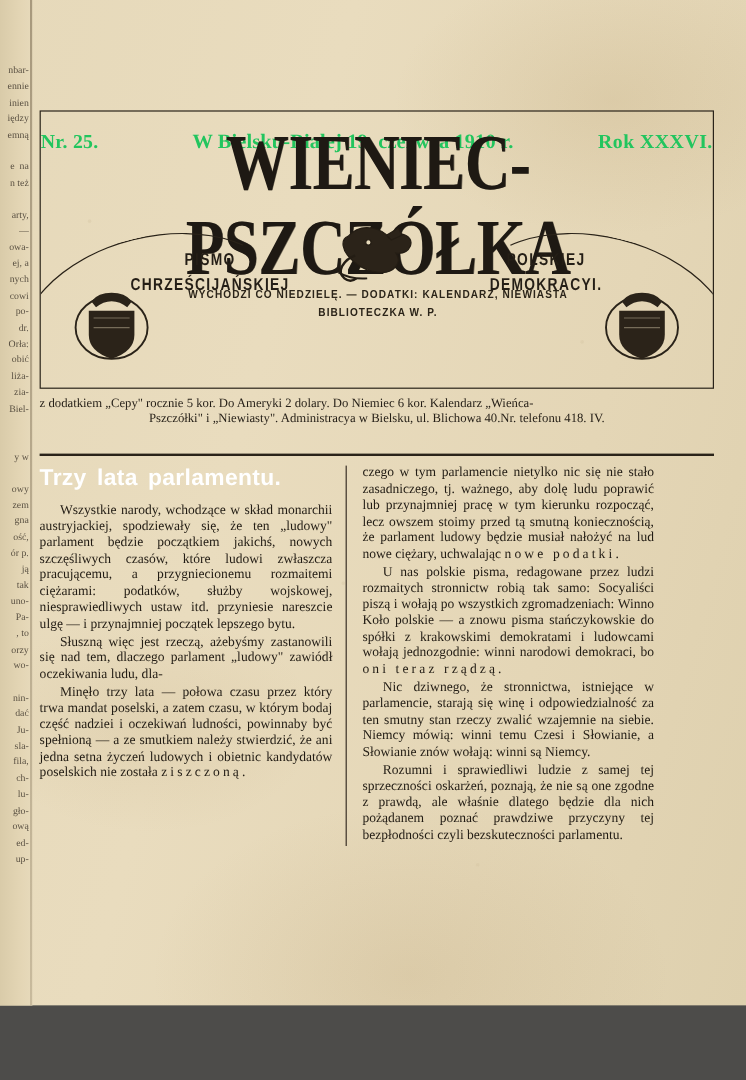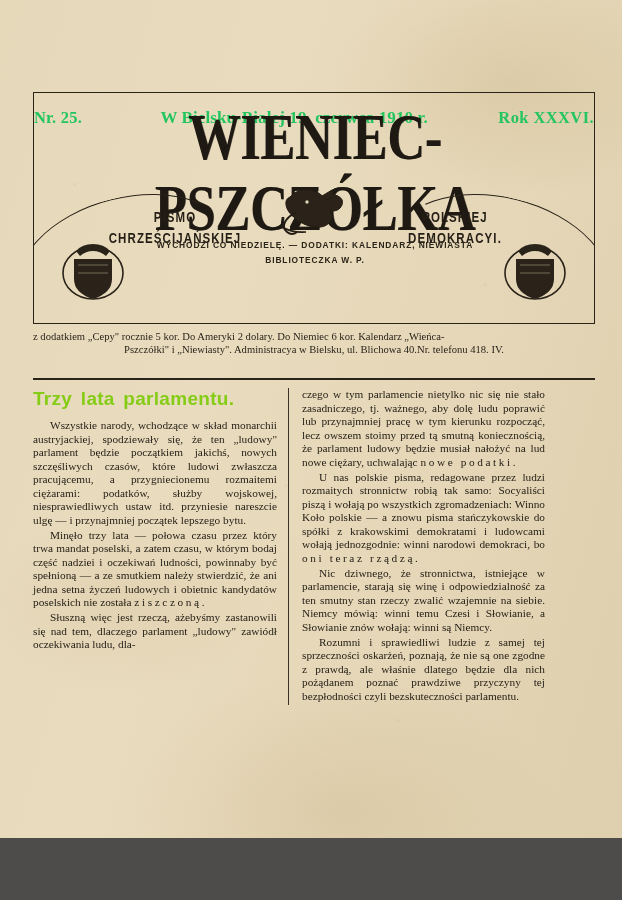--- a/index.html
+++ b/index.html
@@ -284,38 +284,91 @@
   }
   #col-left  { padding-right: 11px; border-right: 1.4px solid #3a3026; }
   #col-right { padding-left: 13px; }
 
   #headline {
     font-family: "Liberation Sans", sans-serif;
     font-weight: bold;
     font-size: 19px;
     line-height: 22px;
     letter-spacing: .3px;
-    color: #84cc16;
+    color: #ffffff;
     margin-bottom: 9px;
     text-align: left;
     word-spacing: 3px;
   }
   .para { margin-bottom: 1.5px; text-indent: 17px; }
   .para.cont { text-indent: 0; }
   .para i { font-style: italic; }
   .spaced { letter-spacing: 2.6px; }
 </style>
 </head>
 <body>
 
 <div id="page">
 
   <div id="paper"></div>
   <div id="scan-bg-bottom"></div>
 
+  <div id="bleed-strip">
+    <div class="bleed-col">nbar-
+ennie
+inien
+iędzy
+emną
+
+e  na
+n też
+
+arty,
+  —
+owa-
+ej, a
+nych
+cowi
+po-
+dr.
+Orła:
+obić
+liża-
+zia-
+Biel-
+
+
+y w
+
+owy
+zem
+gna
+ość,
+ór p.
+ją
+tak
+uno-
+Pa-
+, to
+orzy
+wo-
+
+nin-
+dać
+Ju-
+sla-
+fila,
+ch-
+lu-
+gło-
+ową
+ed-
+up-</div>
+    <div class="gutter-line"></div>
+  </div>
 
   <div id="sheet">
 
     <div id="issue-line">
       <span class="nr">Nr. 25.</span>
       <span class="place-date">W Bielsku-Białej 19. czerwca 1910 r.</span>
       <span class="rok">Rok XXXVI.</span>
     </div>
 
     <div id="masthead">
@@ -377,22 +430,22 @@
       <div>z dodatkiem „Cepy" rocznie 5 kor. Do Ameryki 2 dolary.   Do Niemiec 6 kor. Kalendarz „Wieńca-</div>
       <div id="price-line-3">Pszczółki" i „Niewiasty". Administracya w Bielsku, ul. Blichowa 40.Nr. telefonu 418. IV.</div>
     </div>
     <div id="rule-under-price"></div>
 
     <div id="article">
       <div class="col" id="col-left">
         <div id="headline">Trzy lata parlamentu.</div>
         <div id="left-paras">
             <div class="para"><span>Wszystkie narody, wchodzące w skład monarchii austryjackiej, spodziewały się, że ten „ludowy" parlament będzie początkiem jakichś, nowych szczęśliwych czasów, które ludowi zwłaszcza pracującemu, a przygnie­cionemu rozmaitemi ciężarami: podatków, służby wojskowej, niesprawiedliwych ustaw itd. przyniesie nareszcie ulgę — i przy­najmniej początek lepszego bytu.</span></div>
+            <div class="para"><span>Słuszną więc jest rzeczą, ażebyśmy zastanowili się nad tem, dlaczego parlament „ludowy" zawiódł oczekiwania ludu, dla-</span></div>
             <div class="para"><span>Minęło trzy lata — połowa czasu przez który trwa mandat poselski, a zatem czasu, w którym bodaj część nadziei i oczekiwań ludności, powinnaby być speł­nioną — a ze smutkiem należy stwierdzić, że ani jedna setna życzeń ludowych i obie­tnic kandydatów poselskich nie została </span><span class="spaced">ziszczoną.</span></div>
-            <div class="para"><span>Słuszną więc jest rzeczą, ażebyśmy zastanowili się nad tem, dlaczego parlament „ludowy" zawiódł oczekiwania ludu, dla-</span></div>
           </div>
       </div>
       <div class="col" id="col-right">
         <div id="right-paras">
             <div class="para cont"><span>czego w tym parlamencie nietylko nic się nie stało zasadniczego, tj. ważnego, aby dolę ludu poprawić lub przynajmniej pracę w tym kierunku rozpocząć, lecz owszem stoimy przed tą smutną koniecznością, że parlament ludowy będzie musiał nałożyć na lud nowe ciężary, uchwalając </span><span class="spaced">nowe podatki.</span></div>
             <div class="para"><span>U nas polskie pisma, redagowane przez ludzi rozmaitych stronnictw robią tak samo: Socyaliści piszą i wołają po wszystkich zgromadzeniach: Winno Koło polskie — a znowu pisma stańczykowskie do spółki z krakowskimi demokratami i ludowcami wołają jednozgodnie: winni narodowi de­mokraci, bo </span><span class="spaced">oni teraz rządzą.</span></div>
             <div class="para"><span>Nic dziwnego, że stronnictwa, istnie­jące w parlamencie, starają się winę i od­powiedzialność za ten smutny stan rzeczy zwalić wzajemnie na siebie. Niemcy mówią: winni temu Czesi i Słowianie, a Słowianie znów wołają: winni są Niemcy.</span></div>
             <div class="para"><span>Rozumni i sprawiedliwi ludzie z samej tej sprzeczności oskarżeń, poznają, że nie są one zgodne z prawdą, ale właśnie dla­tego będzie dla nich pożądanem poznać prawdziwe przyczyny tej bezpłodności czyli bezskuteczności parlamentu.</span></div>
           </div>
       </div>

